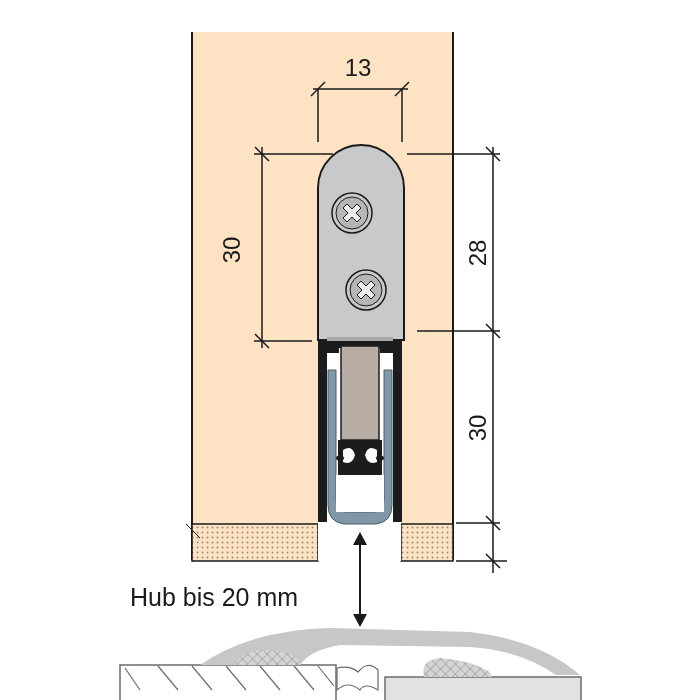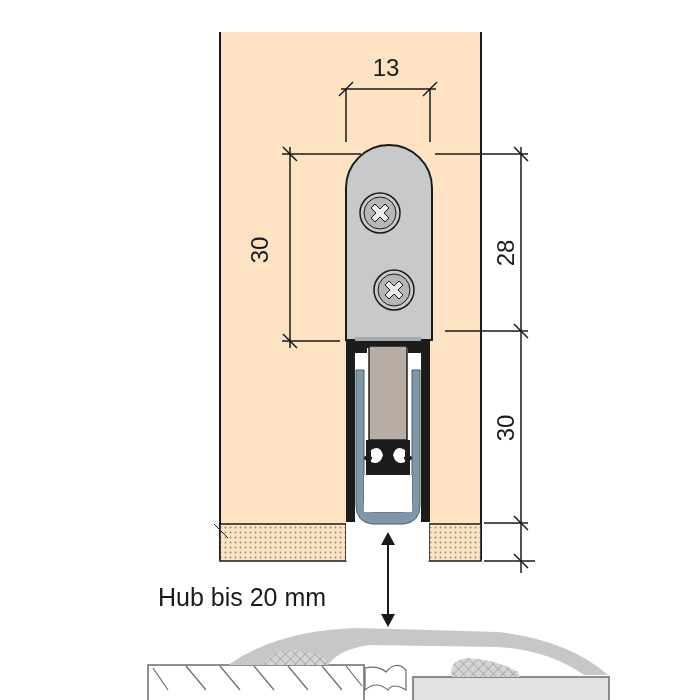--- a/index.html
+++ b/index.html
@@ -1,17 +1,17 @@
 <!DOCTYPE html>
 <html><head>
 <meta charset="utf-8">
 <style>
   html, body { margin: 0; padding: 0; background: #ffffff; }
   body { width: 700px; height: 700px; overflow: hidden; position: relative; }
-  #stage { position: absolute; left: 0; top: 0; width: 564px; height: 700px; padding-left: 28px; }
+  #stage { position: absolute; left: 0; top: 0; width: 564px; height: 700px; }
   svg text { font-family: "Liberation Sans", "DejaVu Sans", sans-serif; fill: #1a1a1a; }
   .dim-label { font-size: 24px; }
   .caption { font-size: 25px; }
 </style>
 </head>
 <body>
 
 <div id="stage">
 <svg width="700" height="700" viewBox="0 0 700 700" xmlns="http://www.w3.org/2000/svg">
   <defs>

